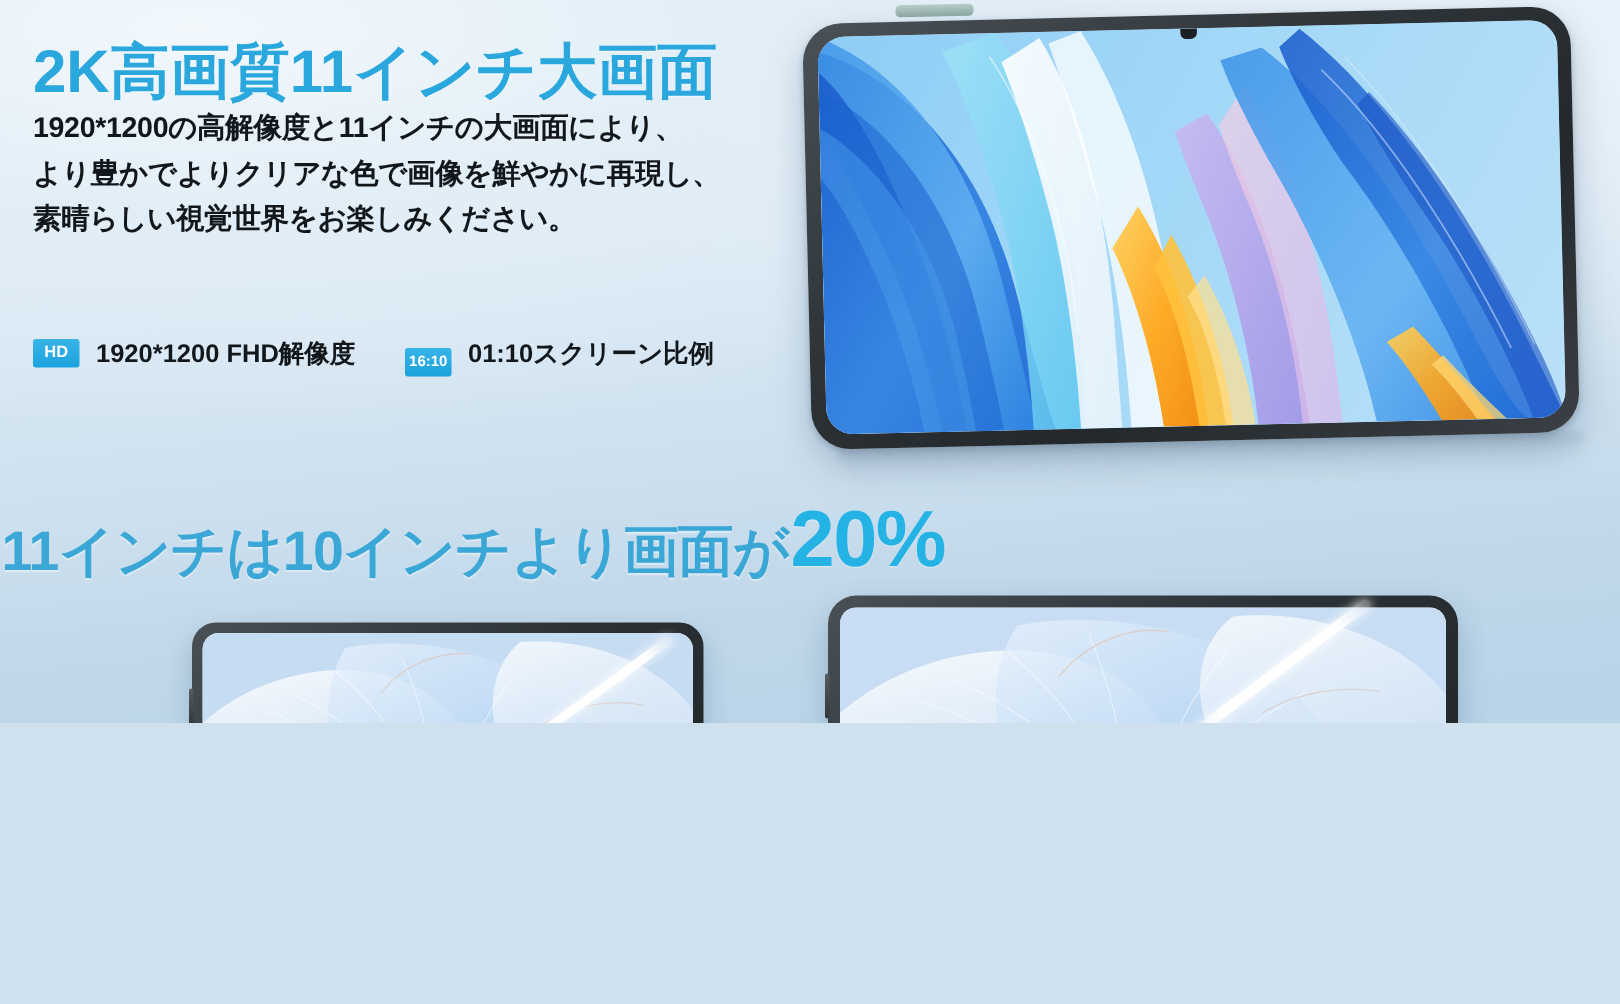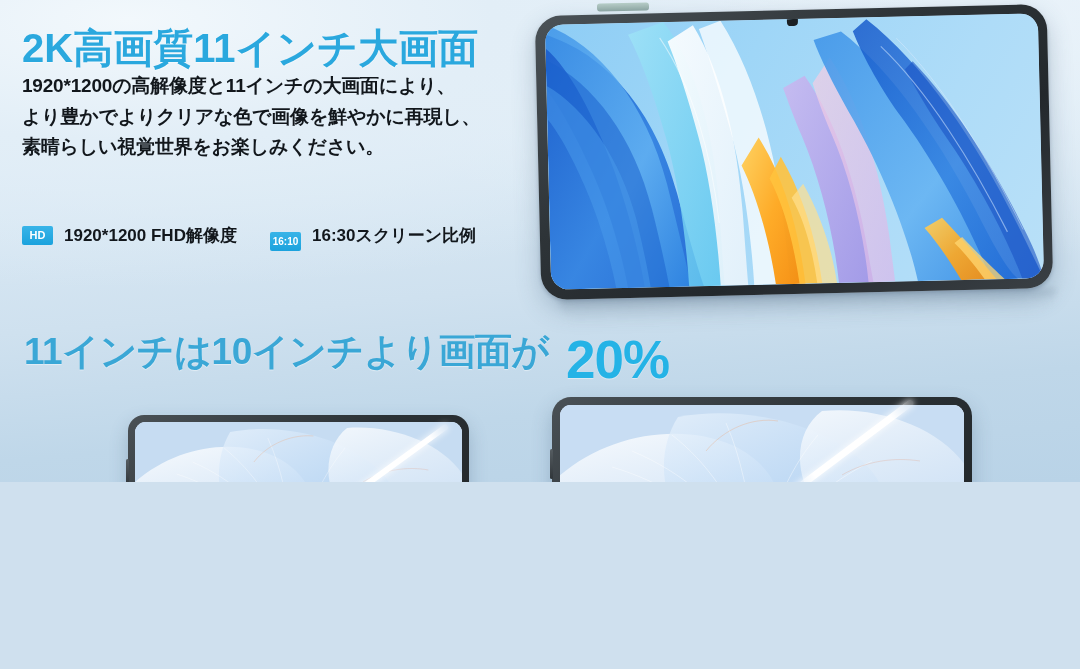--- a/index.html
+++ b/index.html
@@ -77,28 +77,28 @@
     position:absolute;left:50%;top:0;width:11px;height:7px;margin-left:-5px;
     background:#1b2024;border-radius:0 0 4px 4px;z-index:5;
   }
 
   
   .ribbon{position:absolute;inset:0;overflow:hidden;}
   .ribbon .sky{position:absolute;inset:0;background:linear-gradient(120deg,#8ecdf5 0%,#9fd6f7 35%,#aedcf8 70%,#b9e0f8 100%);}
 
   
   .headline-2{
-    position:absolute;left:24px;top:333px;
+    position:absolute;left:1px;top:333px;
     font-size:37px;font-weight:bold;color:#3aa7d6;white-space:nowrap;
     line-height:1;letter-spacing:-0.5px;
     text-shadow:0 1px 1px rgba(255,255,255,.45);
-    display:flex;align-items:flex-start;
+    display:flex;align-items:flex-end;
   }
   .headline-2 .big{
-    font-size:53px;color:#25b3e6;letter-spacing:-1px;margin:0 17px;
+    font-size:53px;color:#25b3e6;letter-spacing:-1px;margin:0 1px;
   }
 
   
   .tab10{
     position:absolute;left:128px;top:415px;width:341px;height:228px;
     border-radius:16px;padding:7px;box-sizing:border-box;
     background:linear-gradient(145deg,#4a5156 0%,#2b3135 40%,#23282b 70%,#363c41 100%);
     box-shadow:0 8px 18px rgba(60,90,120,.28);
   }
   .tab11{
@@ -155,21 +155,21 @@
   <div class="features">
 
     <div class="feat">
       <span class="feat-ico">HD</span>
       <span class="feat-label">1920*1200 FHD解像度</span>
     </div>
 
 
     <div class="feat">
       <span class="feat-ico tiny-txt">16:10</span>
-      <span class="feat-label">16:30スクリーン比例</span>
+      <span class="feat-label">01:10スクリーン比例</span>
     </div>
 
   </div>
 
   <div class="hero-wrap">
     <div class="hero-reflect"></div>
     <div class="hero-btn"></div>
     <div class="hero-tab">
       <div class="hero-screen">
         <div class="notch"></div>

